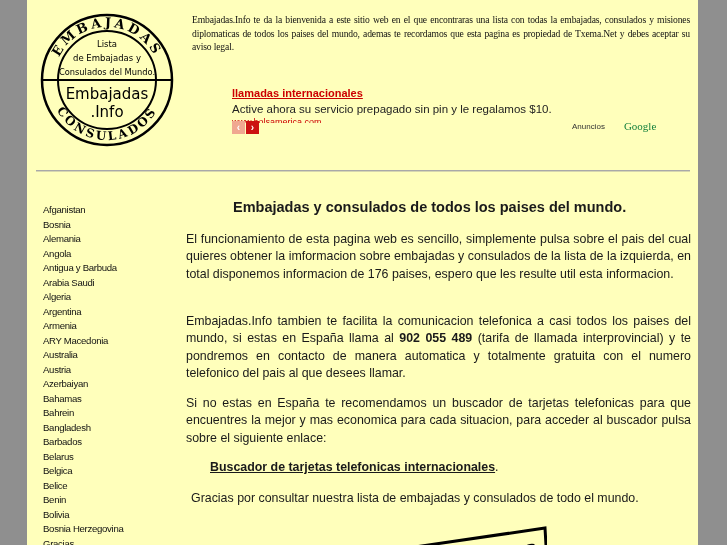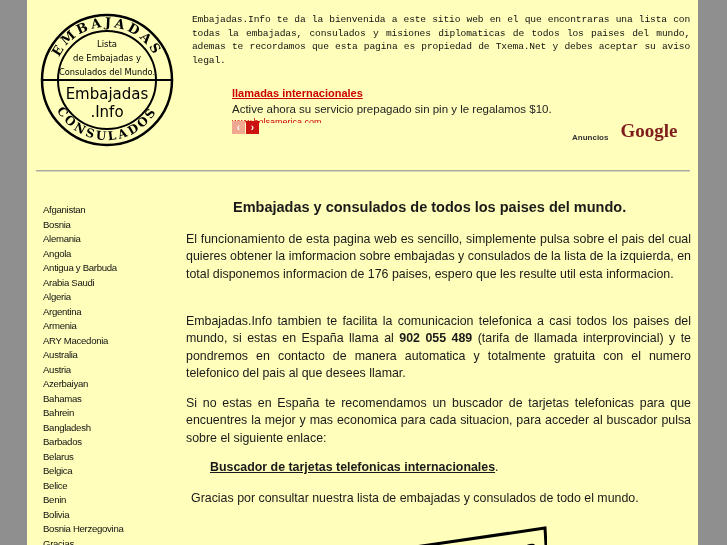--- a/index.html
+++ b/index.html
@@ -33,21 +33,21 @@
     
     .intro {
       position: absolute;
       left: 165px;
       top: 13px;
       width: 498px;
       font-size: 9.6px;
       line-height: 13.5px;
       color: #111;
       text-align: justify;
-      font-family: Liberation Mono, monospace;
+      font-family: Liberation Serif, serif;
       letter-spacing: -0.15px;
     }
 
     
     .ad {
       position: absolute;
       left: 205px;
       top: 86px;
       width: 420px;
       height: 50px;
@@ -93,30 +93,29 @@
       font-weight: bold;
       line-height: 1;
     }
     .ad-arrow.prev { background: #f0a890; }
     .ad-arrow.next { background: #cc1111; }
     .ad-google {
       position: absolute;
       left: 340px;
       top: 34px;
       display: flex;
-      align-items: flex-end;
-      gap: 12px;
+      align-items: center;
+      gap: 19px;
       color: #333;
-      font-weight: bold;
     }
     .ad-google .lbl { font-size: 8px; }
     .ad-google .brand {
       font-family: "Liberation Serif", serif;
-      font-size: 19px;
-      color: #7f1d1d;
+      font-size: 11px;
+      color: #15803d;
     }
 
     .divider {
       position: absolute;
       left: 9px;
       top: 170px;
       width: 654px;
       height: 0;
       border-top: 1px solid #a9a9a9;
       box-shadow: 0 1px 0 #d6d6b0;

